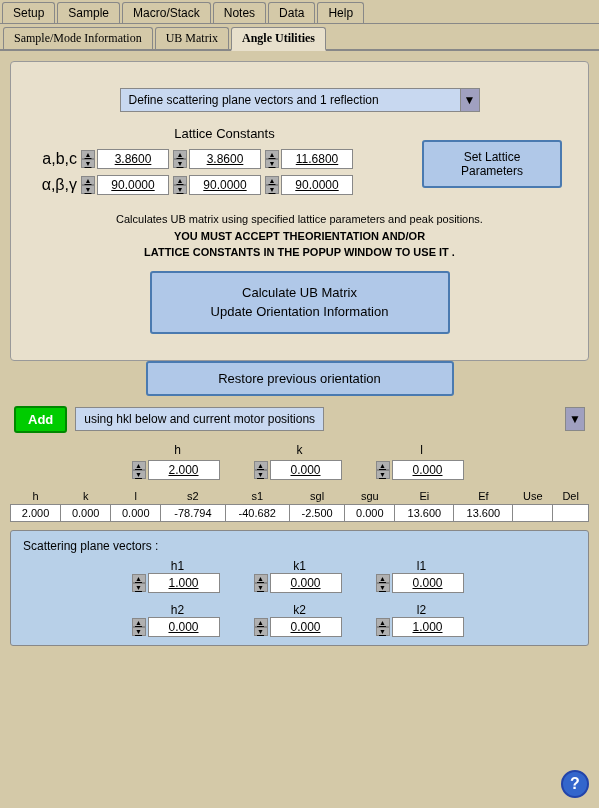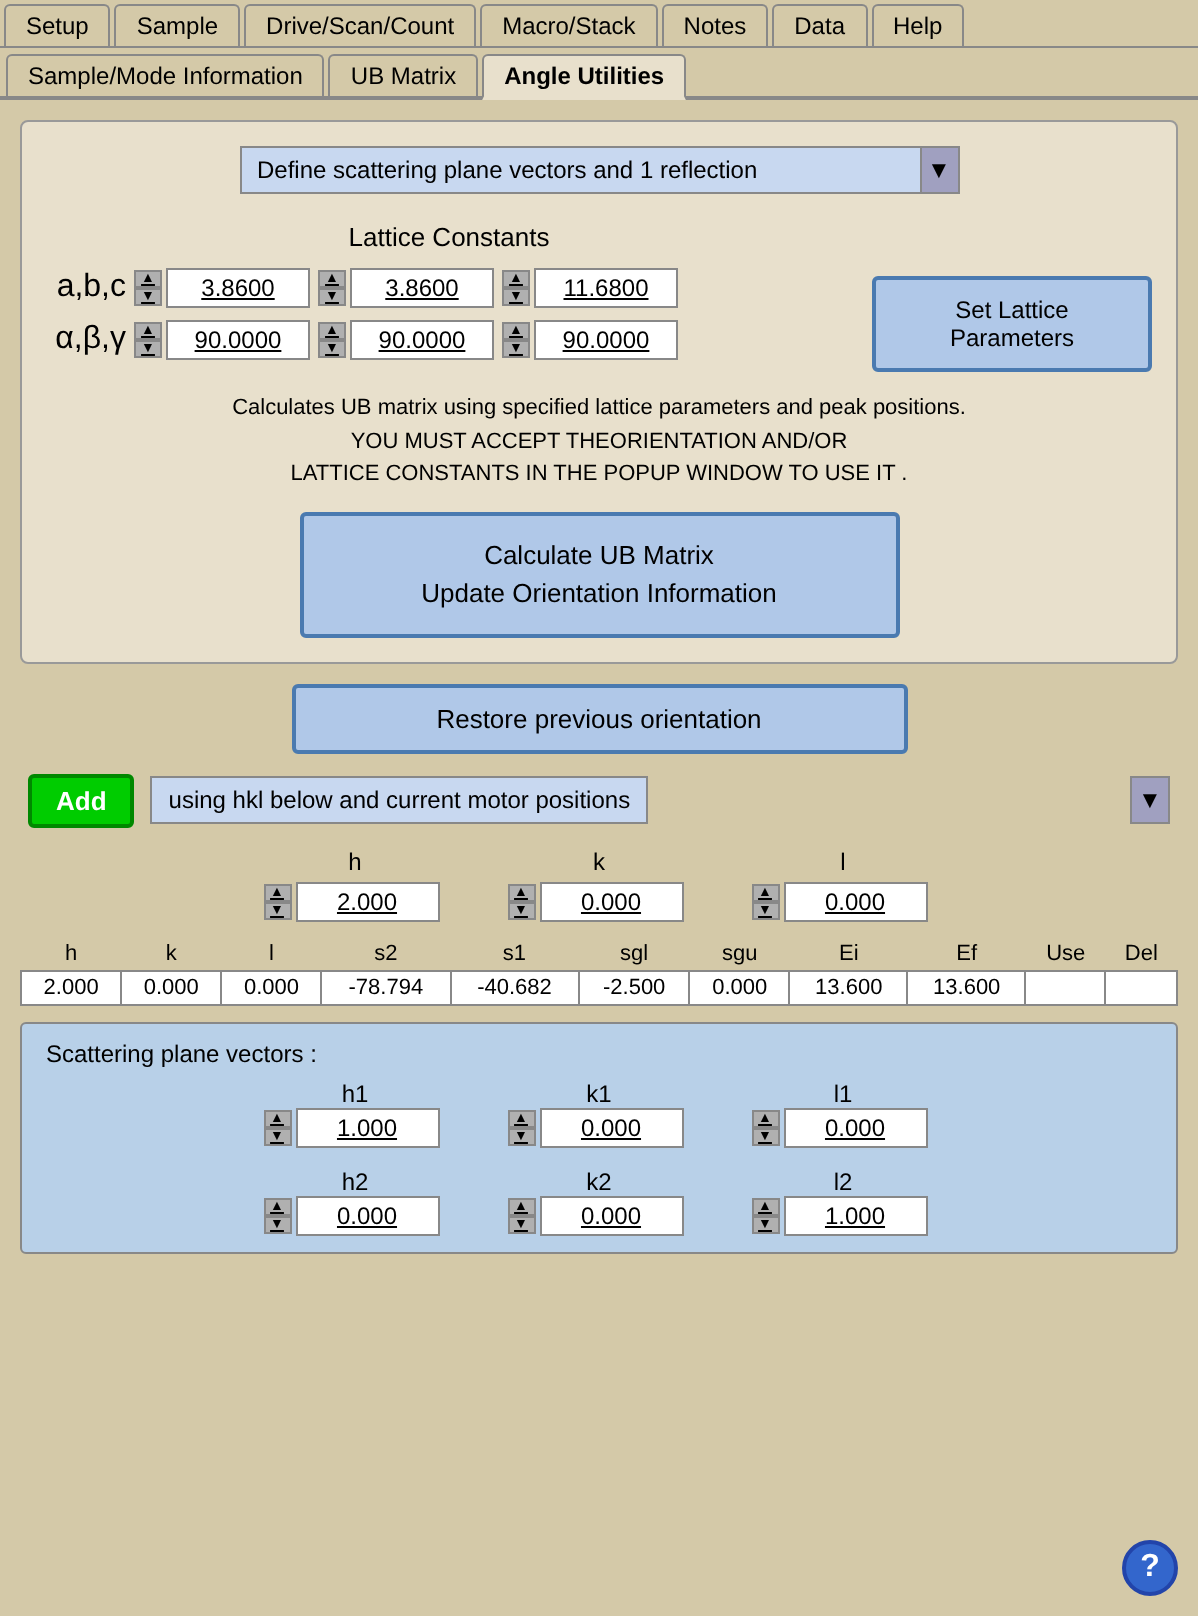--- a/index.html
+++ b/index.html
@@ -29,20 +29,21 @@
       margin-right: 2px;
       border-radius: 3px 3px 0 0;
     }
 
     
     .tab-bar {
       display: flex;
       background: #d4c9a8;
       border-bottom: 2px solid #888;
       padding: 3px 3px 0 3px;
+      font-family: Liberation Serif, serif;
     }
     .tab {
       padding: 3px 10px;
       background: #d4c9a8;
       border: 1px solid #888;
       border-bottom: none;
       cursor: pointer;
       font-size: 12px;
       margin-right: 2px;
       border-radius: 3px 3px 0 0;
@@ -58,22 +59,21 @@
     .main-content {
       background: #d4c9a8;
       padding: 10px;
     }
 
     
     .panel-box {
       background: #e8e0cc;
       border: 1px solid #999;
       border-radius: 4px;
-      padding: 12px;
-      margin-bottom: 10px;
+      padding: 26px;
     }
 
     
     .dropdown-container {
       display: flex;
       justify-content: center;
       margin-bottom: 14px;
     }
     .dropdown-select {
       width: 360px;
@@ -167,21 +167,21 @@
       margin-left: 10px;
     }
 
     .info-text {
       text-align: center;
       font-size: 11px;
       margin: 10px 0;
       line-height: 1.5;
     }
     .info-text .bold {
-      font-weight: normal;
+      font-weight: bold;
     }
 
     
     .calc-btn {
       background: #b0c8e8;
       border: 2px solid #4a7ab0;
       padding: 10px 20px;
       font-size: 13px;
       cursor: pointer;
       text-align: center;
@@ -327,33 +327,32 @@
       font-weight: bold;
       display: flex;
       align-items: center;
       justify-content: center;
       cursor: pointer;
       border: 2px solid #2244aa;
     }
 
     .lattice-inputs-area {
       display: flex;
-      align-items: flex-end;
+      align-items: center;
     }
     .lattice-fields {
       flex: 1;
     }
   </style>
 </head>
 <body>
 
 <div class="menu-bar">
   <div class="menu-item">Setup</div>
   <div class="menu-item">Sample</div>
-  <div class="menu-item">Drive/Scan/Count</div>
   <div class="menu-item">Macro/Stack</div>
   <div class="menu-item">Notes</div>
   <div class="menu-item">Data</div>
   <div class="menu-item">Help</div>
 </div>
 
 <div class="tab-bar">
   <div class="tab">Sample/Mode Information</div>
   <div class="tab">UB Matrix</div>
   <div class="tab active">Angle Utilities</div>

